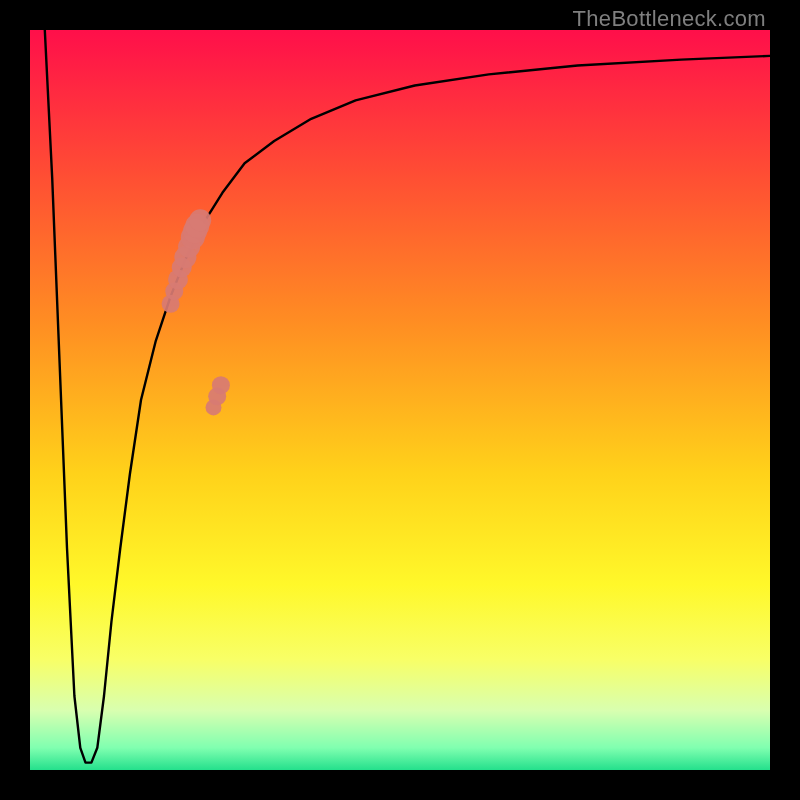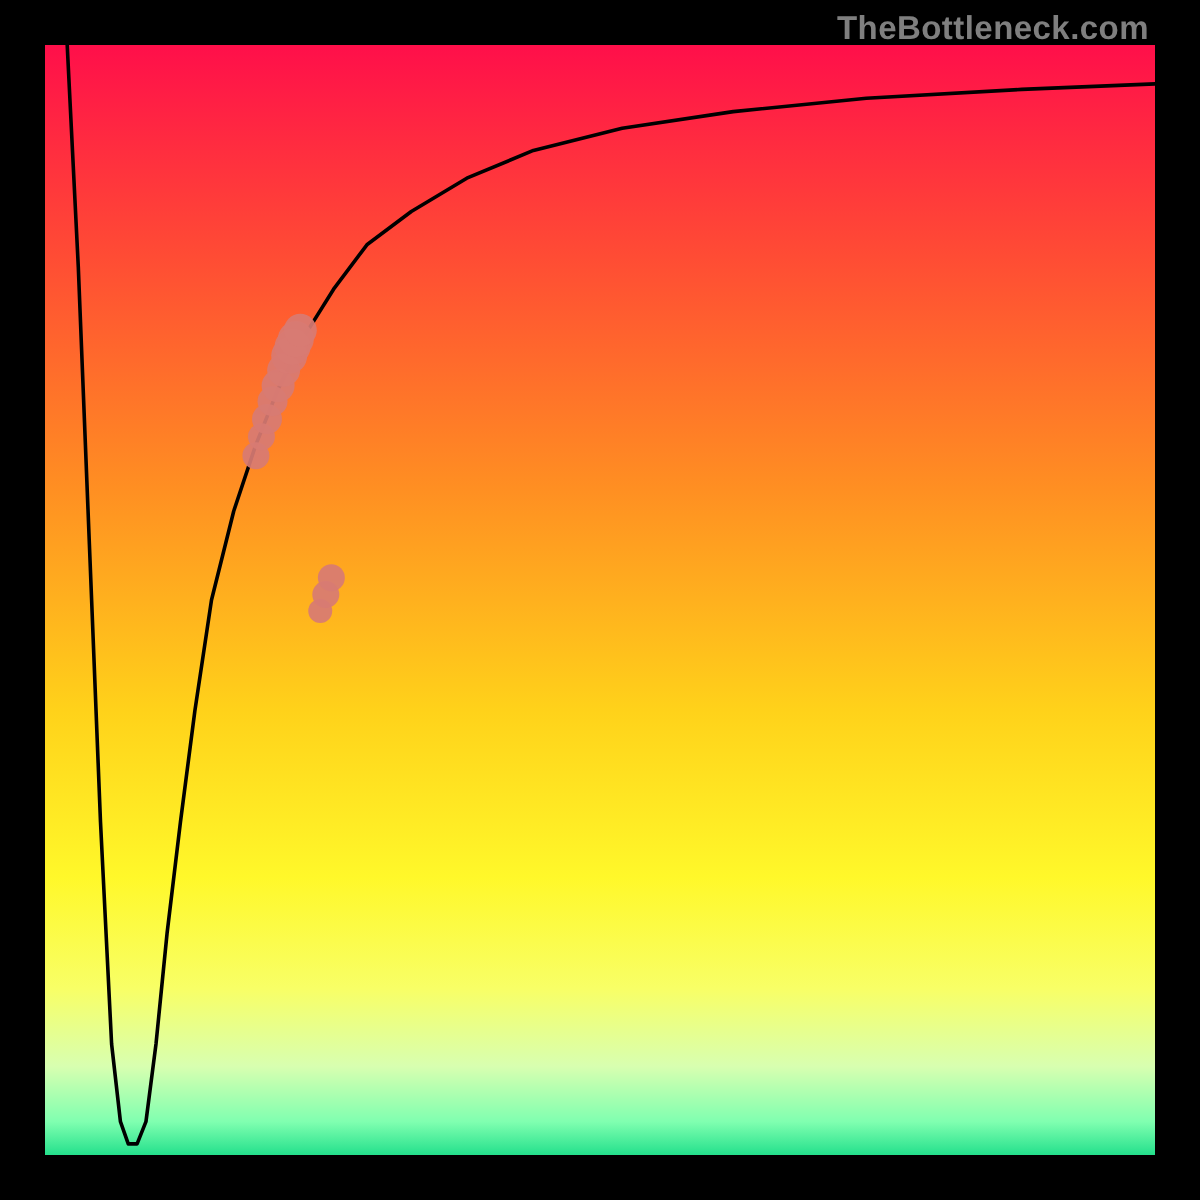--- a/index.html
+++ b/index.html
@@ -32,21 +32,21 @@
   .curve-svg {
     position: absolute;
     inset: 0;
   }
   .watermark {
     position: absolute;
     top: 6px;
     right: 34px;
     color: #7f7f7f;
     font-size: 22px;
-    font-weight: 700;
+    font-weight: 400;
     letter-spacing: 0.3px;
   }
 </style>
 </head>
 <body>
 
 <div class="frame">
 
   <div class="plot-area">
 

